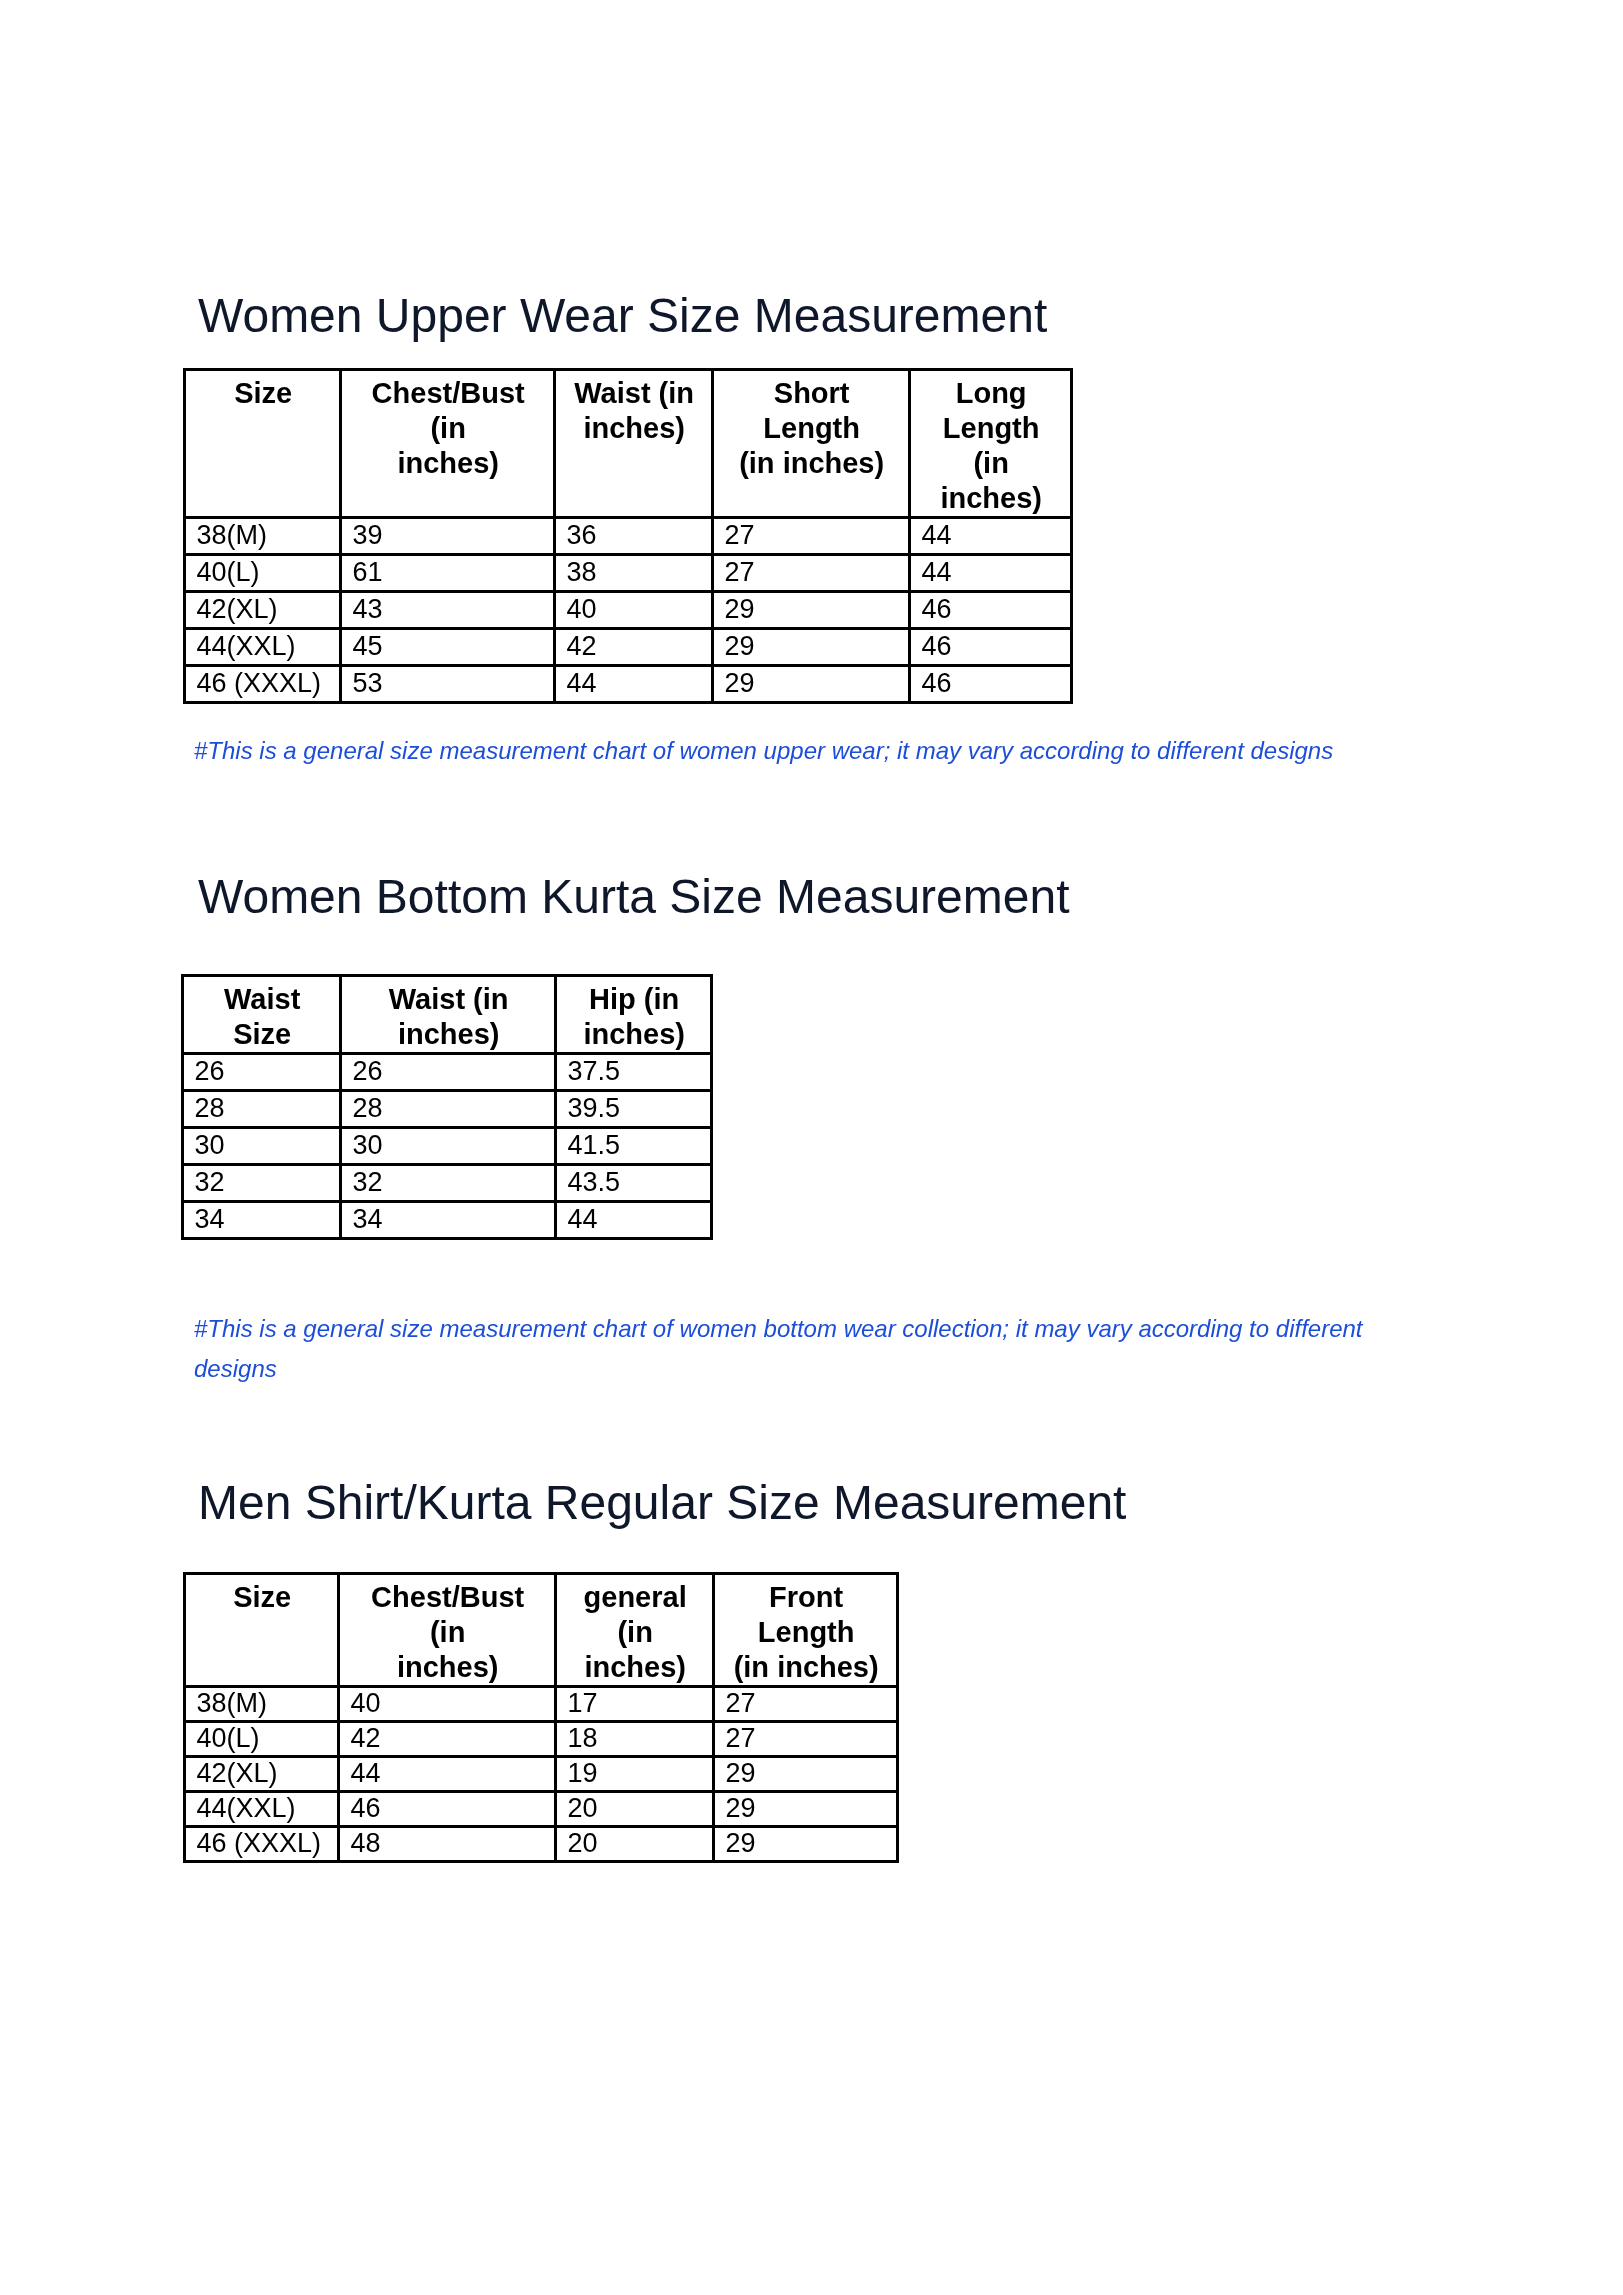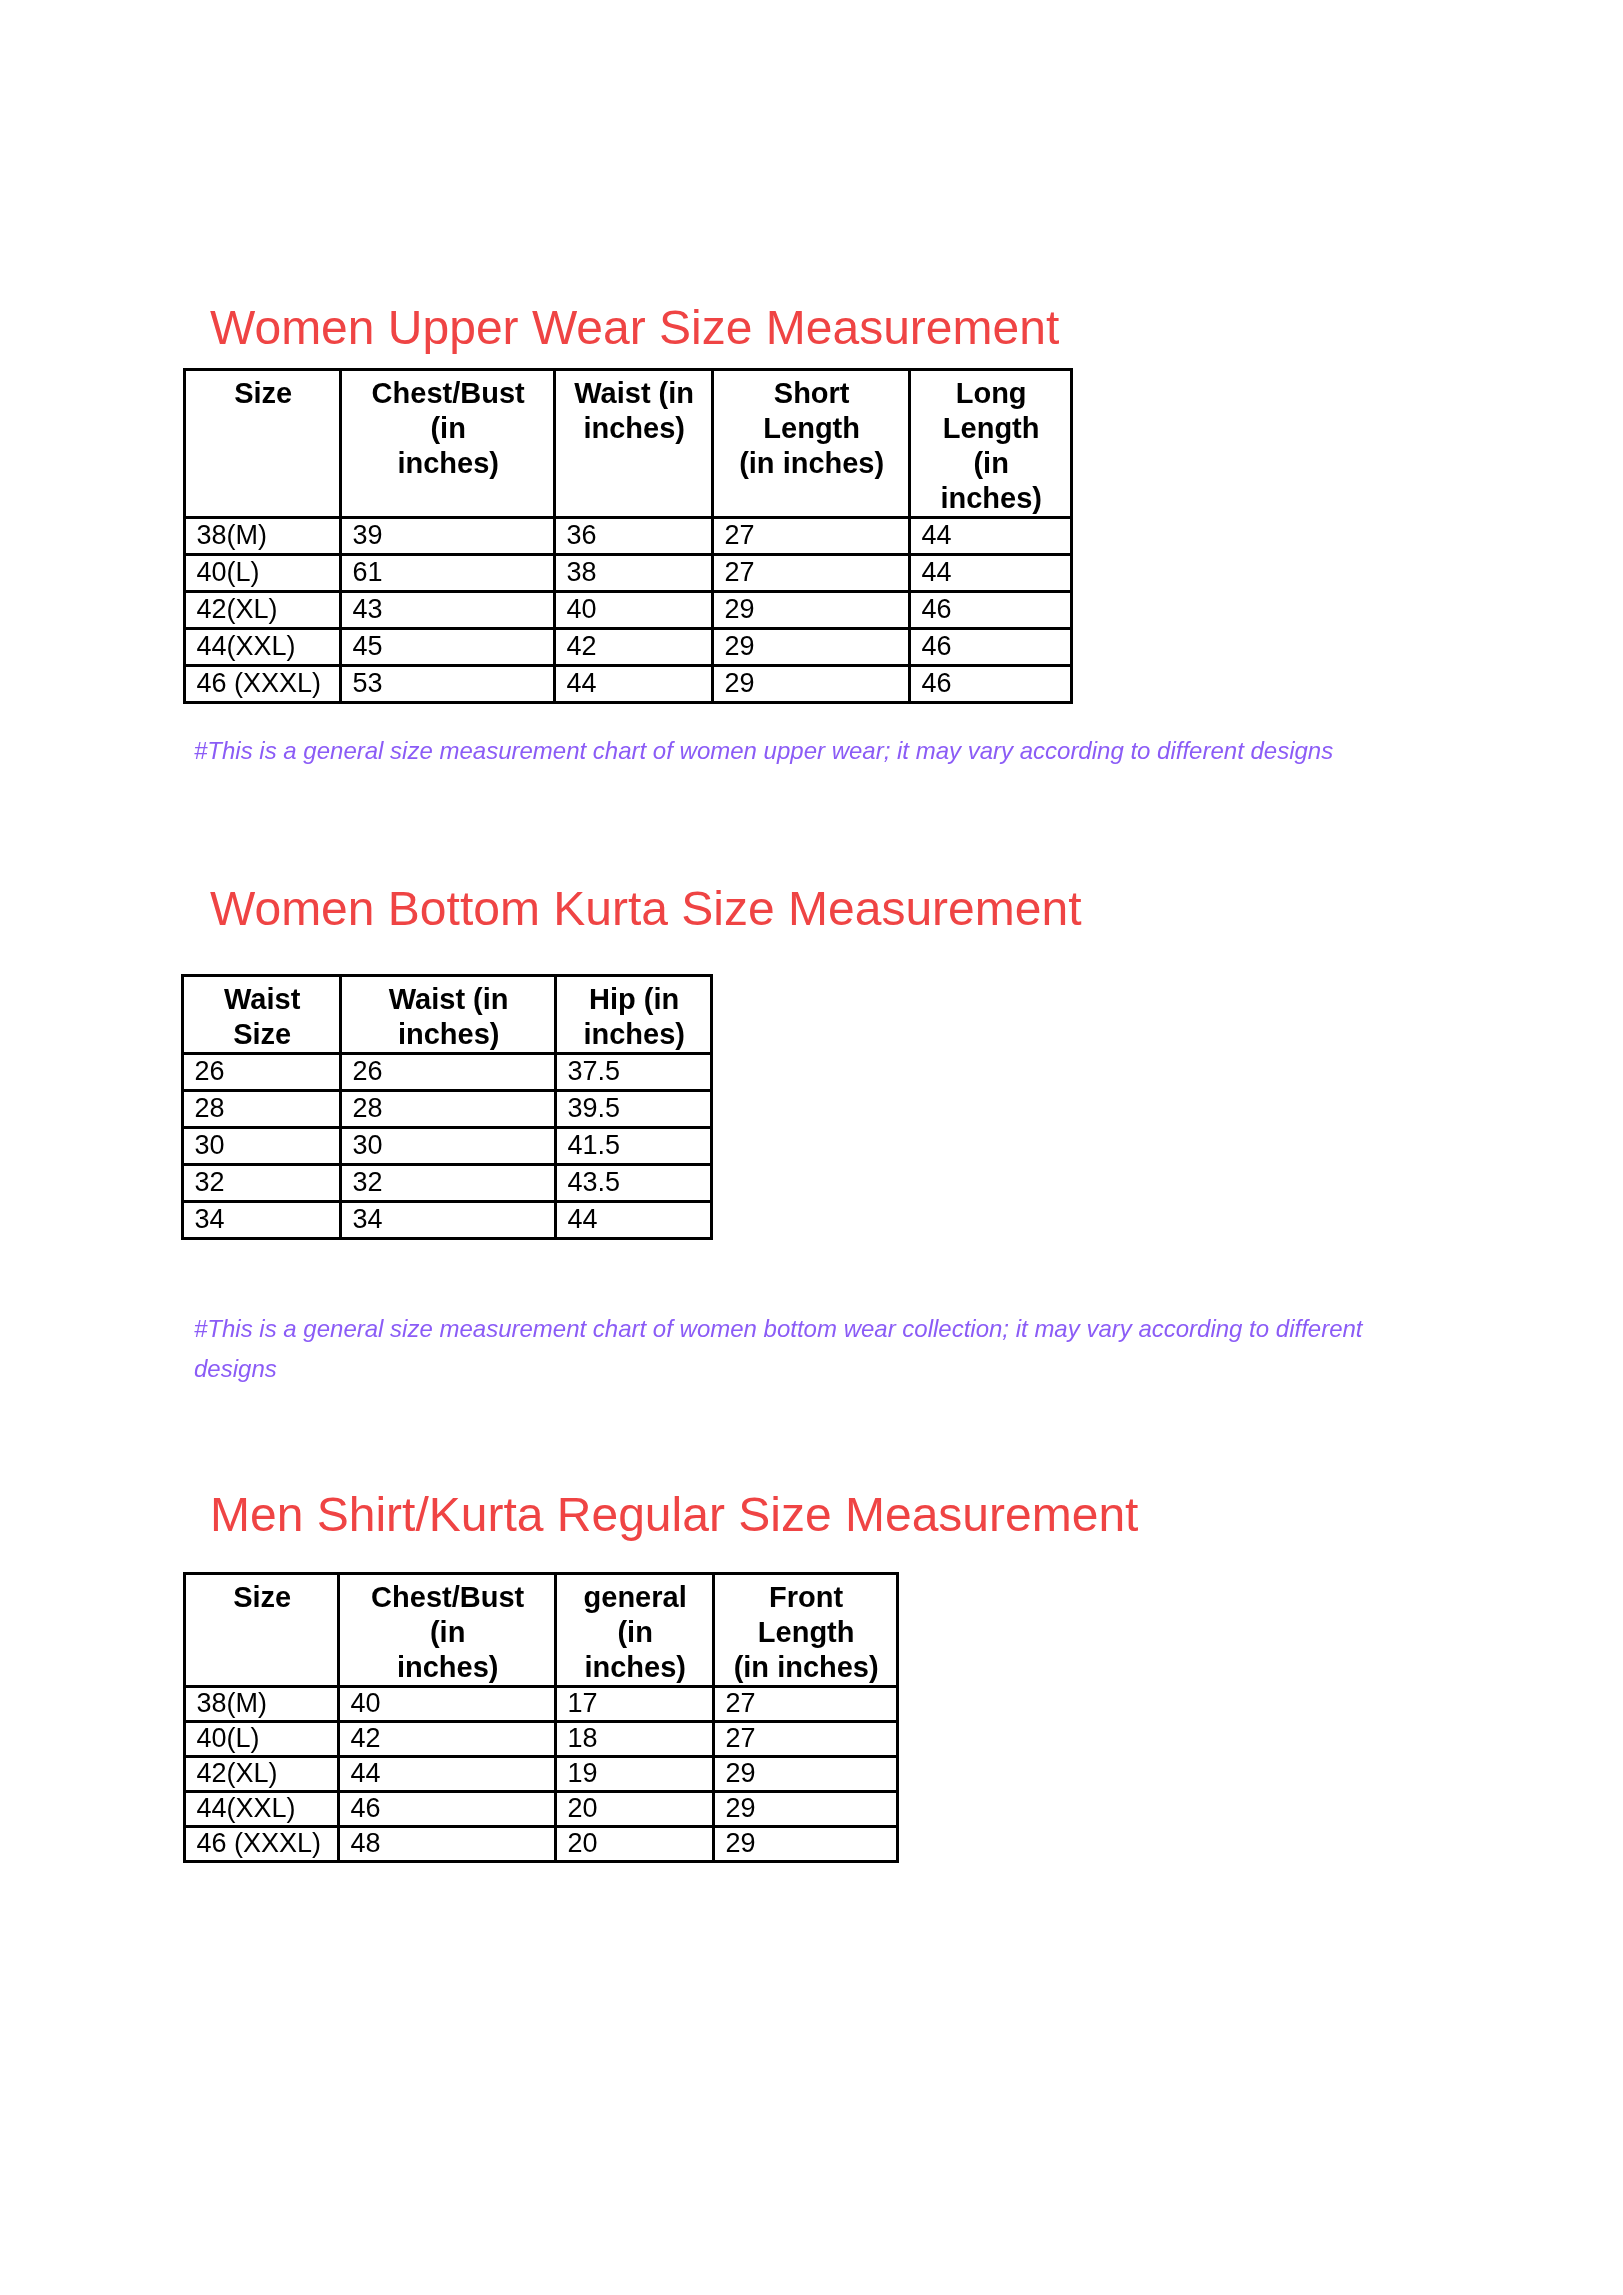--- a/index.html
+++ b/index.html
@@ -11,26 +11,26 @@
     position: relative;
     width: 1623px;
     height: 2295px;
     font-family: "Liberation Sans", "DejaVu Sans", sans-serif;
     color: #000000;
     overflow: hidden;
   }
   .title {
     position: absolute;
     left: 194px;
-    margin: 16px;
+    margin: 4px;
     font-size: 48px;
     font-weight: 400;
     line-height: 50px;
     white-space: nowrap;
-    color: #ef4444;
+    color: #0f172a;
   }
   .title-0 { top: 287px; }
   .title-1 { top: 868px; }
   .title-2 { top: 1474px; }
 
   table.size-table {
     position: absolute;
     border-collapse: collapse;
     table-layout: fixed;
   }
@@ -66,21 +66,21 @@
   .table-2 tbody tr { height: 35px; }
 
   .note {
     position: absolute;
     left: 194px;
     margin: 0;
     font-style: italic;
     font-size: 24px;
     line-height: 40px;
     white-space: pre-line;
-    color: #8b5cf6;
+    color: #1d4ed8;
   }
   .note-0 { top: 731px; }
   .note-1 { top: 1309px; }
 </style>
 </head>
 <body>
 
 <h1 class="title title-0">Women Upper Wear Size Measurement</h1>
 
 <table class="size-table table-0">

